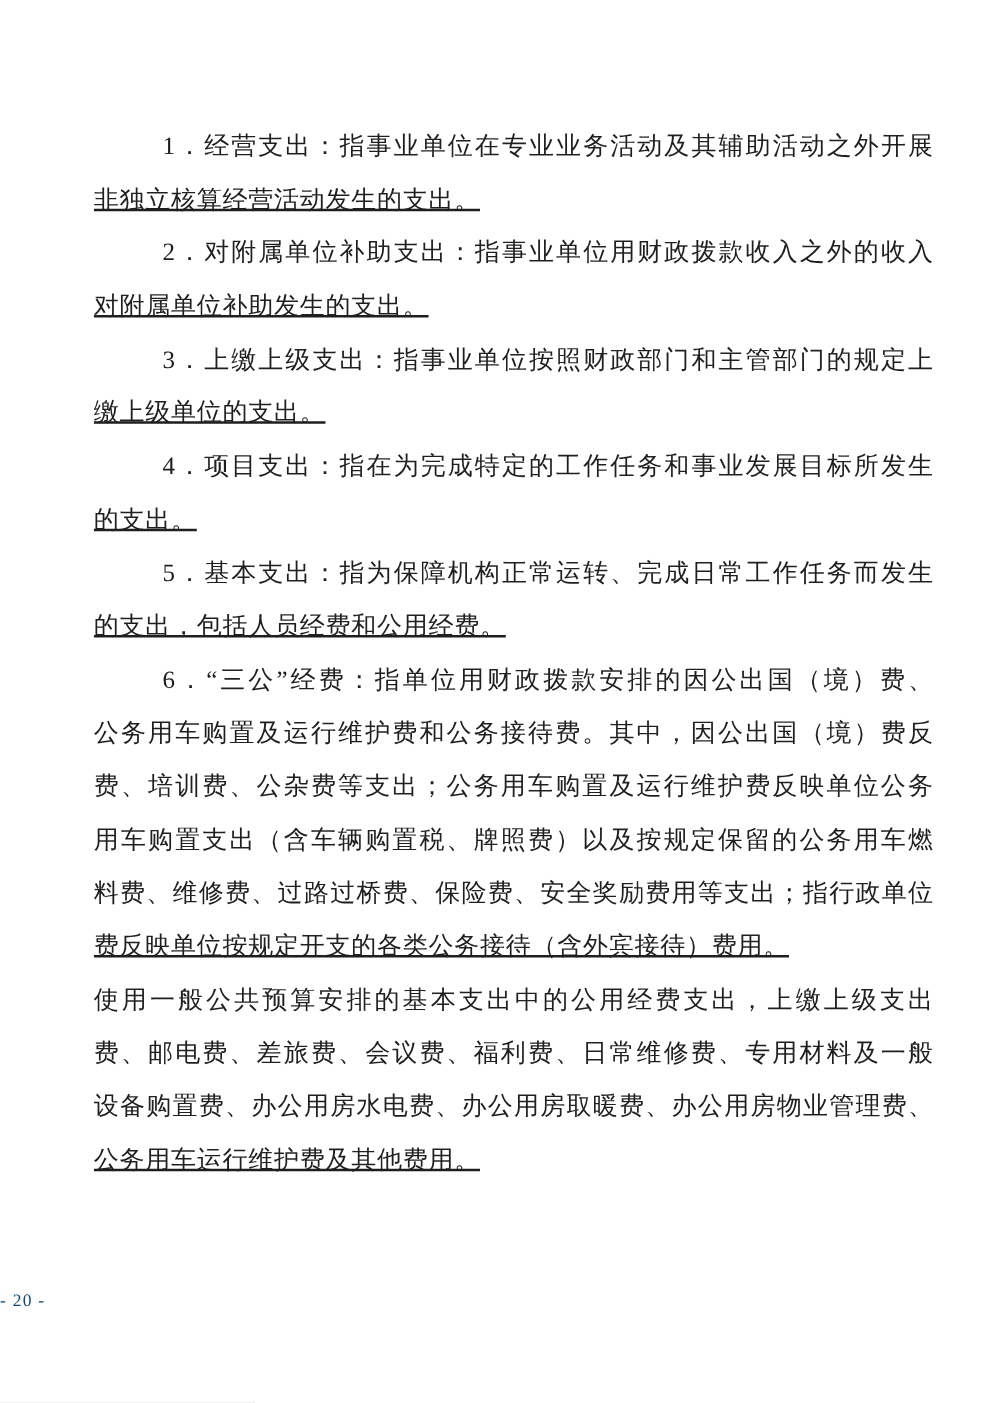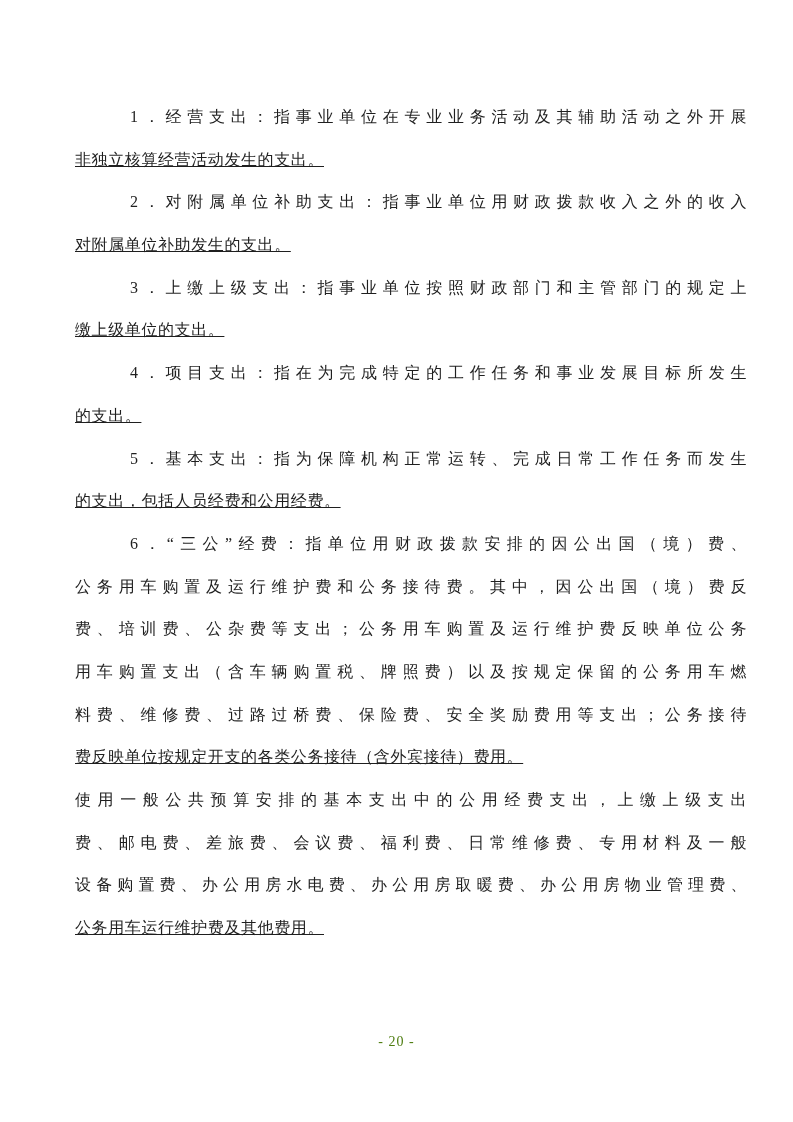--- a/index.html
+++ b/index.html
@@ -17,46 +17,46 @@
     color: #1f1f1f;
     overflow: hidden;
   }
   .content {
     position: absolute;
     left: 75px;
     top: 96px;
     width: 672px;
   }
   .line {
-    font-size: 16px;
+    font-size: 20px;
     letter-spacing: 0.6px;
     height: 42.7px;
     line-height: 42.7px;
     text-align: justify;
     text-align-last: justify;
     overflow: hidden;
     white-space: nowrap;
   }
   .line.first {
     text-indent: 55px;
   }
   .line.last {
     text-align-last: auto;
     text-decoration: underline;
   }
   .footer {
     position: absolute;
     top: 1032px;
     left: 0;
     width: 100%;
-    text-align: center;
+    text-align: left;
     font-size: 14px;
     line-height: 20px;
     letter-spacing: 1px;
-    color: #4d7c0f;
+    color: #0c4a6e;
   }
 </style>
 </head>
 <body>
 
 <div class="page">
   <div class="content" id="paragraphs">
       <div class="line first">1．经营支出：指事业单位在专业业务活动及其辅助活动之外开展</div>
       <div class="line last">非独立核算经营活动发生的支出。</div>
       <div class="line first">2．对附属单位补助支出：指事业单位用财政拨款收入之外的收入</div>
@@ -64,21 +64,21 @@
       <div class="line first">3．上缴上级支出：指事业单位按照财政部门和主管部门的规定上</div>
       <div class="line last">缴上级单位的支出。</div>
       <div class="line first">4．项目支出：指在为完成特定的工作任务和事业发展目标所发生</div>
       <div class="line last">的支出。</div>
       <div class="line first">5．基本支出：指为保障机构正常运转、完成日常工作任务而发生</div>
       <div class="line last">的支出，包括人员经费和公用经费。</div>
       <div class="line first">6．“三公”经费：指单位用财政拨款安排的因公出国（境）费、</div>
       <div class="line">公务用车购置及运行维护费和公务接待费。其中，因公出国（境）费反</div>
       <div class="line">费、培训费、公杂费等支出；公务用车购置及运行维护费反映单位公务</div>
       <div class="line">用车购置支出（含车辆购置税、牌照费）以及按规定保留的公务用车燃</div>
-      <div class="line">料费、维修费、过路过桥费、保险费、安全奖励费用等支出；公务接待</div>
+      <div class="line">料费、维修费、过路过桥费、保险费、安全奖励费用等支出；指行政单位</div>
       <div class="line last">费反映单位按规定开支的各类公务接待（含外宾接待）费用。</div>
       <div class="line">使用一般公共预算安排的基本支出中的公用经费支出，上缴上级支出</div>
       <div class="line">费、邮电费、差旅费、会议费、福利费、日常维修费、专用材料及一般</div>
       <div class="line">设备购置费、办公用房水电费、办公用房取暖费、办公用房物业管理费、</div>
       <div class="line last">公务用车运行维护费及其他费用。</div>
     </div>
   <div class="footer">- 20 -</div>
 </div>
 
 </body></html>

